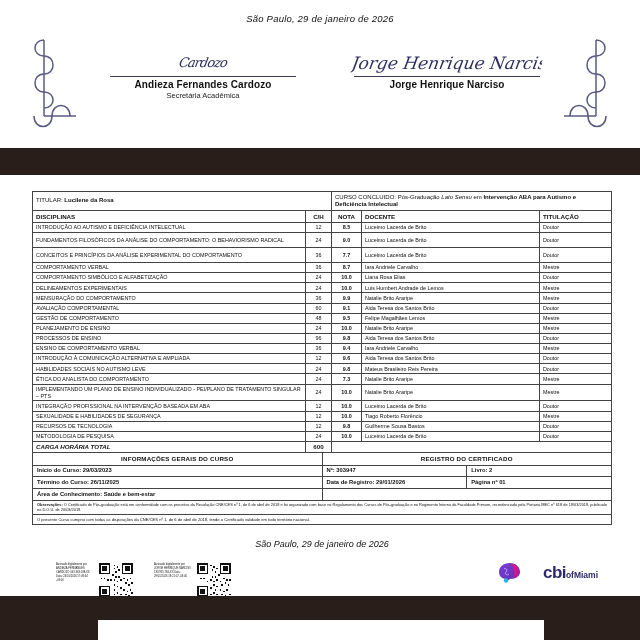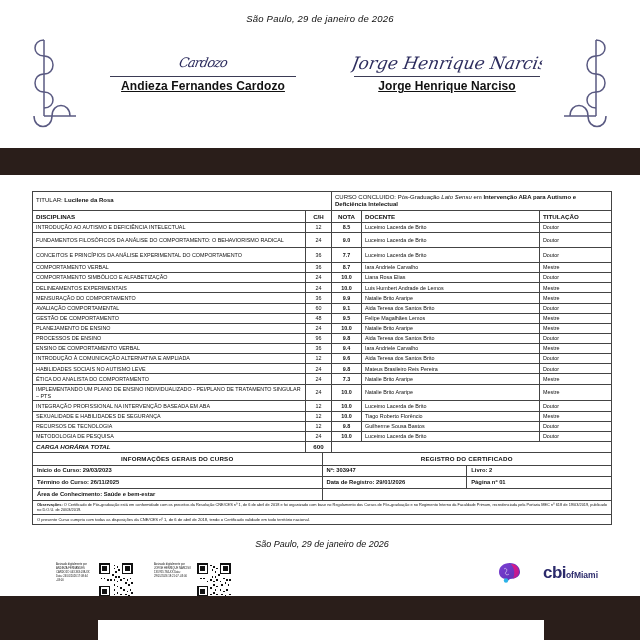--- a/index.html
+++ b/index.html
@@ -39,21 +39,21 @@
     color: #2d2d5e;
     font-size: 17px;
     height: 26px;
     line-height: 26px;
     white-space: nowrap;
     overflow: hidden;
     transform: skewX(-10deg);
   }
   .sig-left .sig-script { font-size: 13px; letter-spacing: -1px; }
   .sig-rule { border-top: 1px solid #3b3b55; margin: 0 2px 2px 2px; }
-  .sig-name { font-size: 12px; font-weight: bold; color: #111; letter-spacing: .1px; text-decoration: underline; }
+  .sig-name { font-size: 10px; font-weight: bold; color: #111; letter-spacing: .1px; }
   .sig-role { font-size: 7.5px; color: #222; margin-top: 1px; }
 
   
   .corner { position: absolute; width: 62px; height: 100px; }
   .corner-tl { left: 14px; top: 34px; }
   .corner-tr { right: 14px; top: 34px; transform: scaleX(-1); }
 
   
   .gap { position: absolute; left: 0; top: 148px; width: 640px; height: 27px; background: #2a1e1a; }
 
@@ -195,20 +195,21 @@
       <path d="M30 82 L62 82" stroke="#5a5a82" stroke-width="1.5"></path>
       <path d="M20 82 C20 96 38 96 38 82 C38 68 56 68 56 82" stroke="#5a5a82" stroke-width="1.5" fill="none"></path>
     </svg>
 
     <div class="sig-area">
 
       <div class="sig-block sig-left">
         <div class="sig-script">Cardozo</div>
         <div class="sig-rule"></div>
         <div class="sig-name">Andieza Fernandes Cardozo</div>
+        <div class="sig-role">Secretária Acadêmica</div>
       </div>
 
       <div class="sig-block sig-right">
         <div class="sig-script">Jorge Henrique Narciso</div>
         <div class="sig-rule"></div>
         <div class="sig-name">Jorge Henrique Narciso</div>
       </div>
 
     </div>
   </div>

